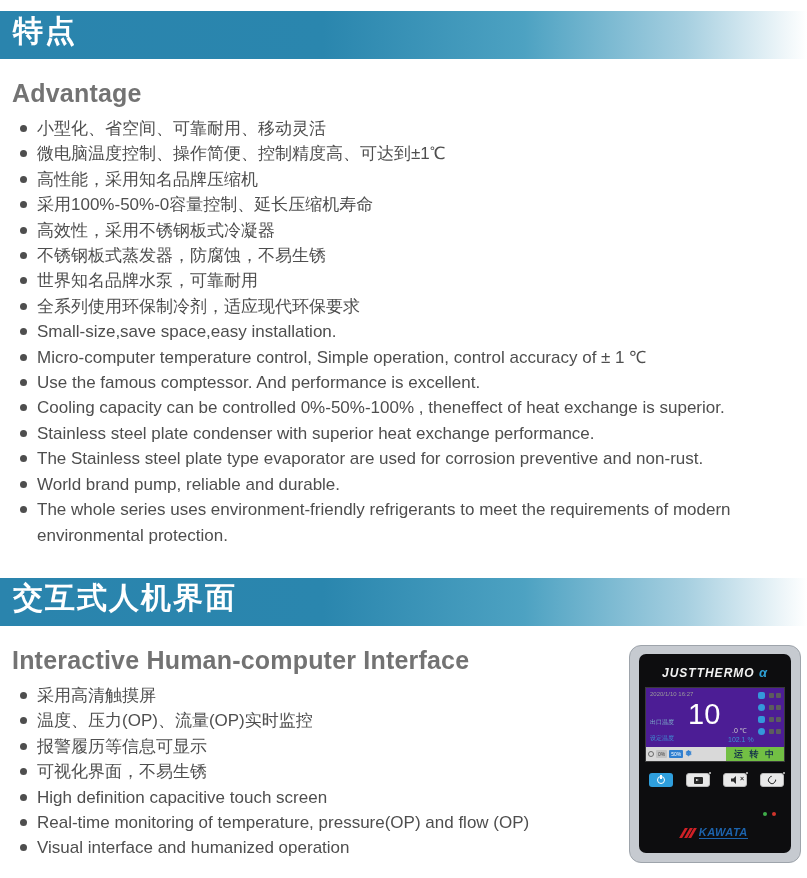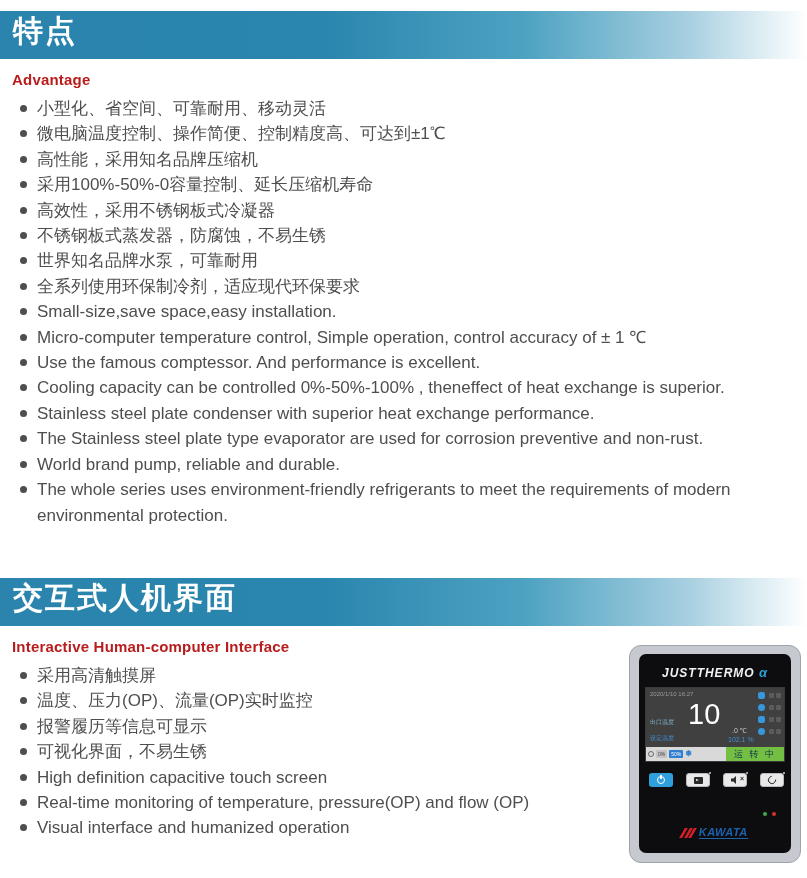--- a/index.html
+++ b/index.html
@@ -12,21 +12,21 @@
   .sec-interface{top:578px;}
 
   .banner{
     height:48px;display:flex;
     background:linear-gradient(to right,#2a84ad 0%,#2a86ae 40%,#4da2c2 65%,#a6cfe0 85%,#ffffff 100%);
   }
   .banner-title{
     color:#ffffff;font-size:30px;font-weight:bold;padding-left:13px;letter-spacing:2px;
   }
   .sub-heading{
-    margin:12px 0 2px 12px;font-size:15px;font-weight:bold;color:#b91c1c;letter-spacing:0.2px;
+    margin:20px 0 2px 12px;font-size:25px;font-weight:bold;color:#737373;letter-spacing:0.2px;
   }
   ul.bullets{list-style:none;margin:8px 0 0 20px;padding:0;}
   ul.bullets li{
     position:relative;padding-left:17px;font-size:17px;line-height:25.4px;
     color:#4e4e4e;max-width:775px;
   }
   ul.bullets li::before{
     content:"";position:absolute;left:0;top:9px;width:7px;height:7px;border-radius:50%;background:#4e4e4e;
   }
   .sec-interface ul.bullets li{max-width:585px;}
@@ -40,21 +40,21 @@
     position:absolute;left:9px;top:8px;right:9px;bottom:9px;
     background:#0d0d0f;border-radius:7px;
   }
   .device-brand{
     margin-top:11px;text-align:center;color:#f2f2f2;font-size:12px;font-weight:bold;
     font-style:italic;letter-spacing:1px;
   }
   .device-brand .alpha{color:#2e9fd4;font-size:13px;}
   .screen{
     position:relative;margin:7px auto 0;width:140px;height:75px;
-    background:#404040;border:1px solid #3a3a3a;box-sizing:border-box;overflow:hidden;
+    background:#4c1d95;border:1px solid #3a3a3a;box-sizing:border-box;overflow:hidden;
   }
   .scr-datetime{position:absolute;left:4px;top:3px;font-size:6px;color:#9a9a9a;}
   .scr-label-outlet{position:absolute;left:4px;top:30px;font-size:6px;color:#7fb3cc;}
   .scr-label-set{position:absolute;left:4px;top:46px;font-size:6px;color:#3f8fd4;}
   .scr-big{position:absolute;left:42px;top:10px;font-size:29px;color:#ffffff;font-weight:normal;}
   .scr-unit{position:absolute;left:86px;top:38px;font-size:7px;color:#cccccc;}
   .scr-flow{position:absolute;left:82px;top:48px;font-size:7px;color:#3f8fd4;}
   .icon-col{position:absolute;right:3px;top:4px;}
   .icon-row{display:flex;align-items:center;margin-bottom:5px;}
   .blue-ico{width:7px;height:7px;background:#3498db;border-radius:2px;margin-right:2px;}
@@ -62,21 +62,21 @@
   .mini-sq{width:5px;height:5px;background:#5c5c5e;margin-left:2px;border-radius:1px;}
   .scr-bottom{position:absolute;left:0;right:0;bottom:0;height:14px;display:flex;}
   .scr-chips{
     width:58%;background:#d9d9d9;display:flex;align-items:center;padding:0 2px;box-sizing:border-box;
   }
   .gear-dot{width:6px;height:6px;border:1px solid #6a6a6a;border-radius:50%;box-sizing:border-box;margin-right:2px;}
   .chip{font-size:5px;color:#444;background:#c2c2c2;padding:1px 2px;margin-right:2px;border-radius:1px;}
   .chip.active{background:#2f7fd0;color:#ffffff;}
   .snow{font-size:8px;color:#2f7fd0;font-weight:bold;line-height:8px;}
   .scr-status{
-    flex:1;background:#72bf44;color:#14324a;font-size:9px;font-weight:normal;
+    flex:1;background:#72bf44;color:#14324a;font-size:9px;font-weight:bold;
     display:flex;align-items:center;justify-content:center;letter-spacing:2px;white-space:nowrap;
   }
   .btn-row{display:flex;gap:13px;padding-left:10px;margin-top:11px;}
   .pbtn{width:24px;height:14px;border-radius:3px;display:flex;align-items:center;justify-content:center;position:relative;}
   .btn-power{background:#2f9fdd;}
   .btn-light{background:#e9e9e9;border:1px solid #bbbbbb;box-sizing:border-box;}
   .btn-light::after{content:"";position:absolute;right:-2px;top:-2px;width:2px;height:2px;background:#cfcfcf;border-radius:50%;}
   .pwr-icon{width:8px;height:8px;border:1.3px solid #ffffff;border-radius:50%;box-sizing:border-box;position:relative;}
   .pwr-icon::after{content:"";position:absolute;left:2.2px;top:-2px;width:1.4px;height:4px;background:#ffffff;}
   .disp-icon{width:9px;height:7px;background:#2a2a2a;border-radius:1px;position:relative;}

